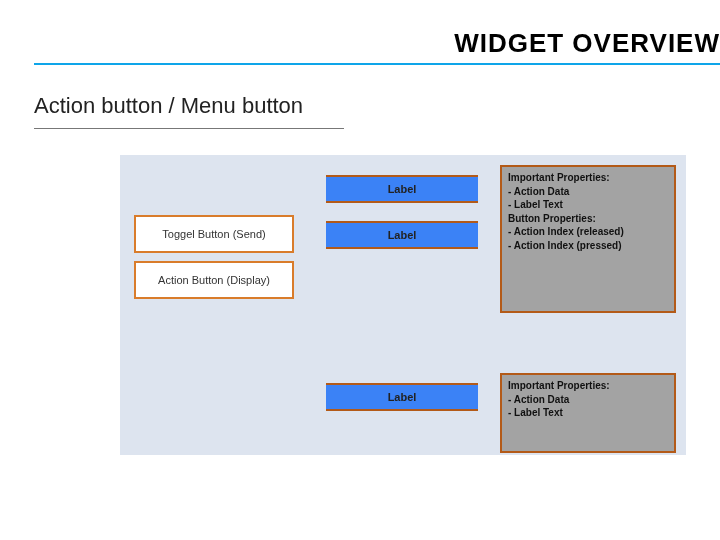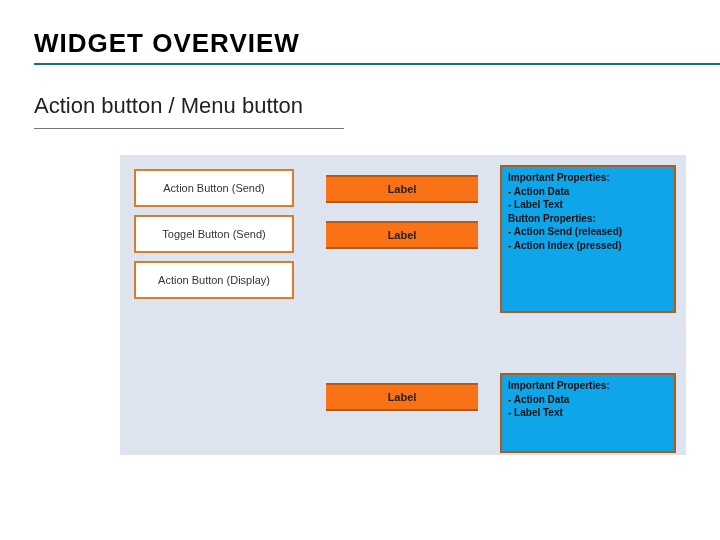--- a/index.html
+++ b/index.html
@@ -18,22 +18,23 @@
     height: 540px;
     box-sizing: border-box;
     padding: 28px 0 0 34px;
   }
   .title {
     font-size: 26px;
     font-weight: 700;
     letter-spacing: 1px;
     color: #000;
     padding-bottom: 4px;
-    border-bottom: 2px solid #0f766e;
+    border-bottom: 2px solid #0ea5e9;
     margin-right: 0;
+    text-align: right;
   }
   .subtitle {
     font-size: 22px;
     font-weight: 400;
     color: #222;
     margin-top: 28px;
     padding-bottom: 9px;
     border-bottom: 1px solid #777;
     width: 310px;
   }
@@ -62,37 +63,37 @@
     font-size: 11px;
     color: #333;
     text-align: center;
   }
 
   
   .wlabel {
     position: absolute;
     width: 152px;
     height: 28px;
-    background: #f97316;
+    background: #3b82f6;
     border-top: 2px solid #b35a18;
     border-bottom: 2px solid #b35a18;
     box-sizing: border-box;
     display: flex;
     align-items: center;
     justify-content: center;
     font-size: 11px;
     font-weight: 700;
     color: #222;
   }
 
   
   .panel {
     position: absolute;
     width: 176px;
-    background: #0ea5e9;
+    background: #a3a3a3;
     border: 2px solid #b35a18;
     box-sizing: border-box;
     padding: 4px 6px;
     font-size: 10px;
     line-height: 1.35;
     font-weight: 700;
     color: #111;
   }
   .panel .line { white-space: pre; }
 </style>
@@ -100,34 +101,33 @@
 <body>
 
 <div class="page">
 
   <div class="title">WIDGET OVERVIEW</div>
 
   <div class="subtitle">Action button / Menu button</div>
 
   <div class="stage">
 
-    <div class="wbtn" style="left:14px;  top:14px;">Action Button (Send)</div>
     <div class="wbtn" style="left:14px;  top:60px;">Toggel Button (Send)</div>
     <div class="wbtn" style="left:14px;  top:106px;">Action Button (Display)</div>
 
     <div class="wlabel" style="left:206px; top:20px;">Label</div>
     <div class="wlabel" style="left:206px; top:66px;">Label</div>
     <div class="wlabel" style="left:206px; top:228px;">Label</div>
 
     <div class="panel" style="left:380px; top:10px; height:148px;">
       <div class="line">Important Properties:</div>
       <div class="line">- Action Data</div>
       <div class="line">- Label Text</div>
       <div class="line">Button Properties:</div>
-      <div class="line">- Action Send (released)</div>
+      <div class="line">- Action Index (released)</div>
       <div class="line">- Action Index (pressed)</div>
     </div>
 
     <div class="panel" style="left:380px; top:218px; height:80px;">
       <div class="line">Important Properties:</div>
       <div class="line">- Action Data</div>
       <div class="line">- Label Text</div>
     </div>
 
   </div>

